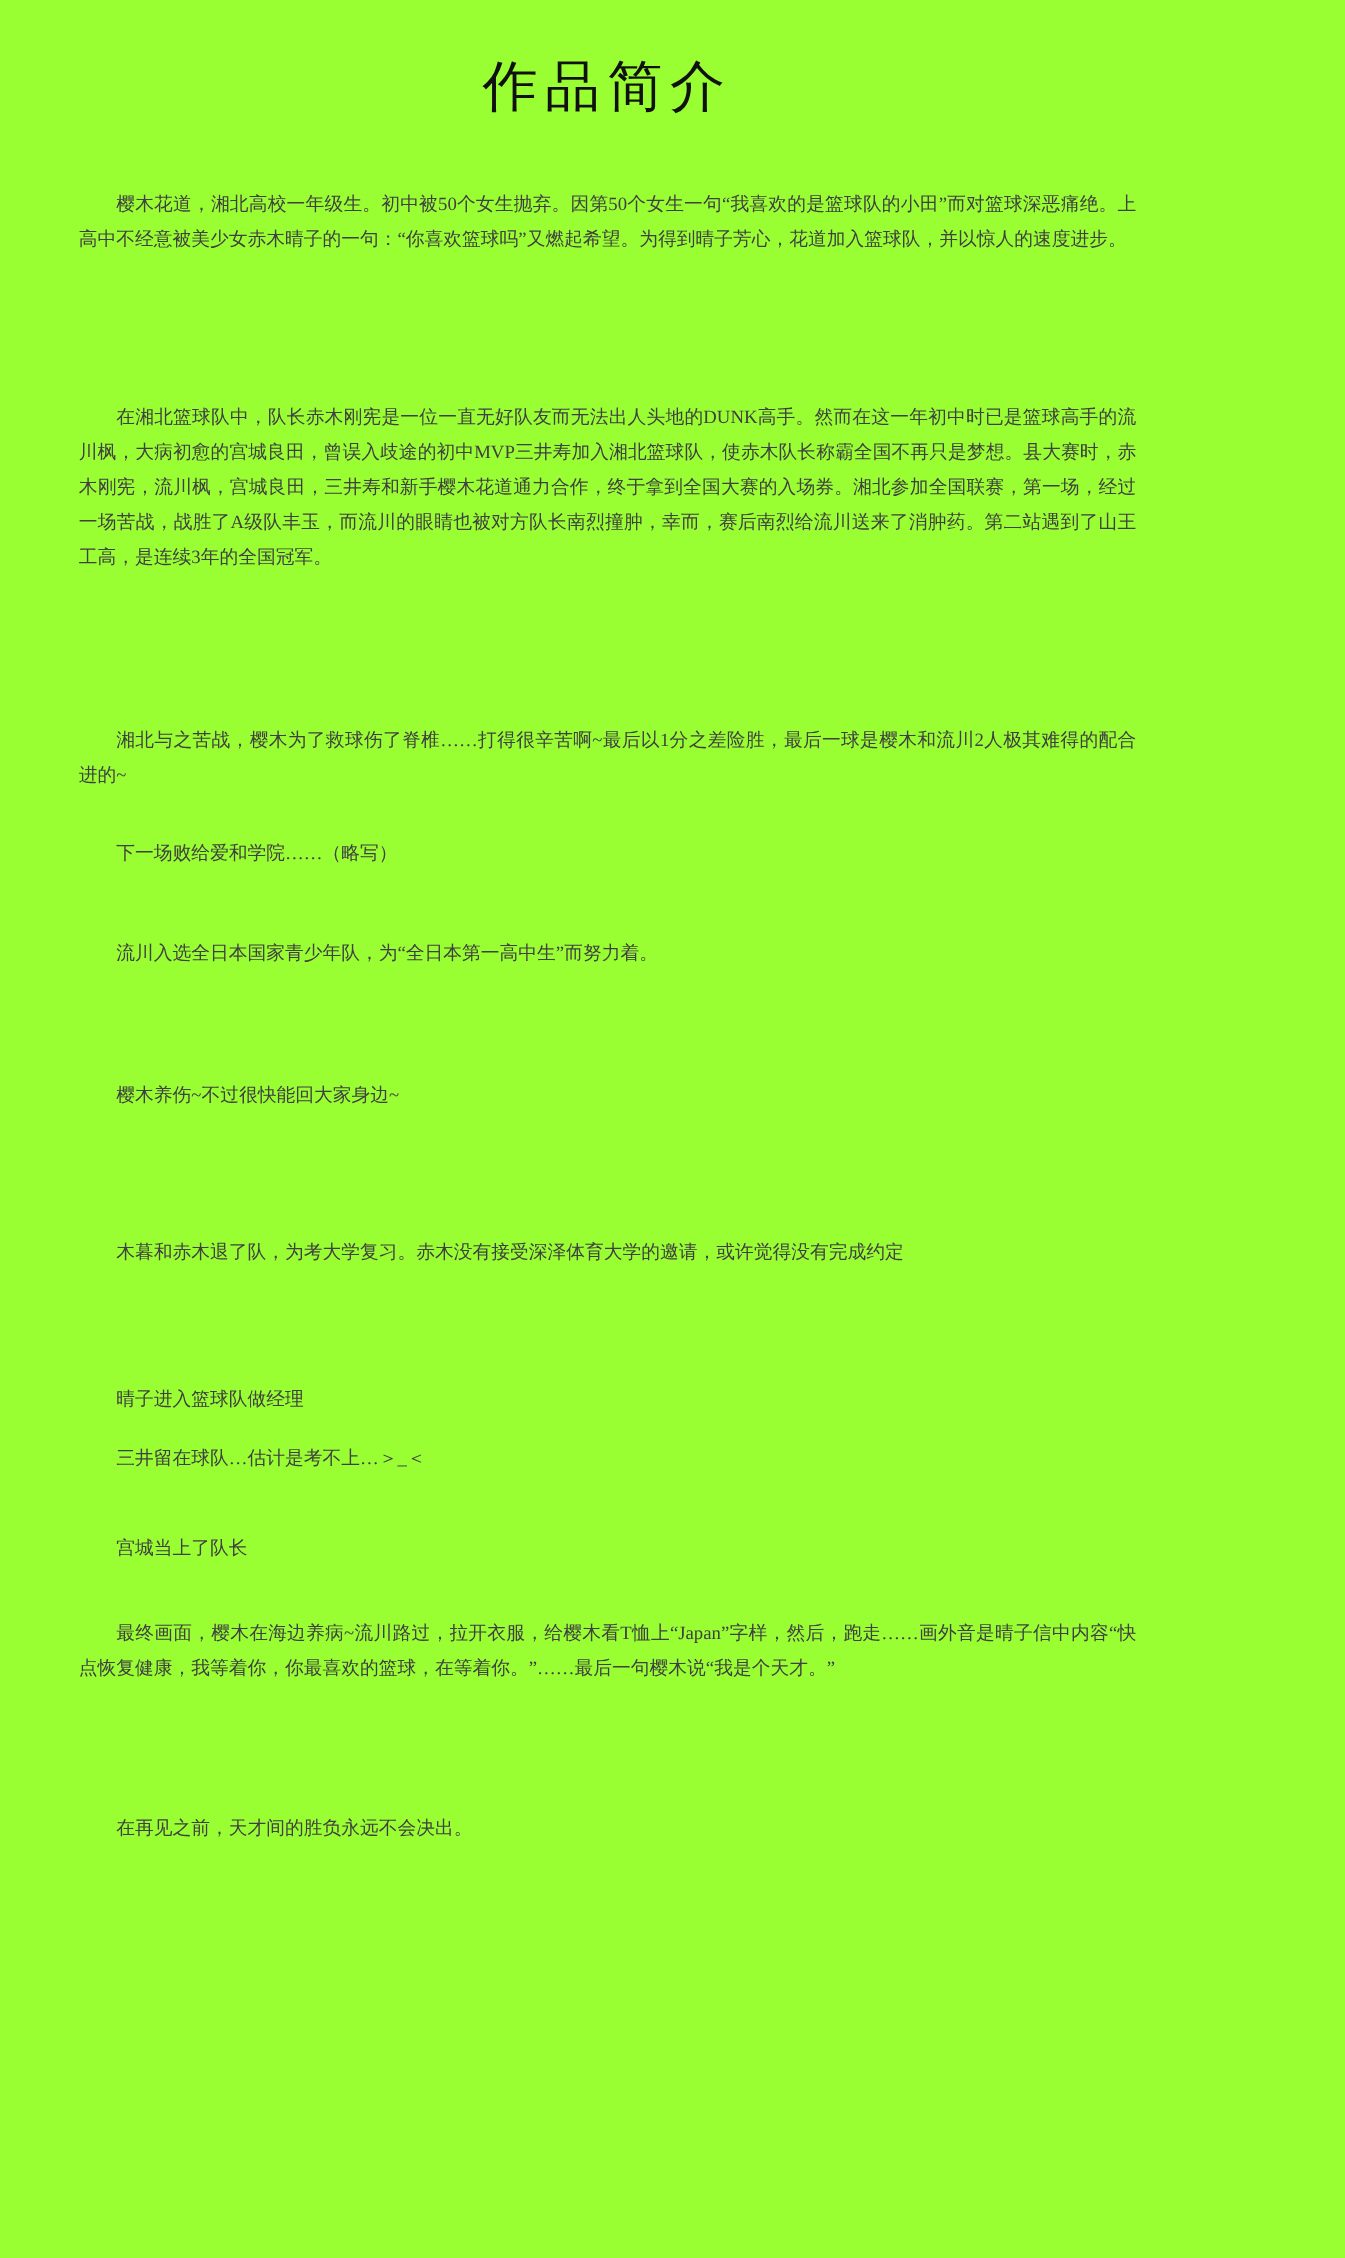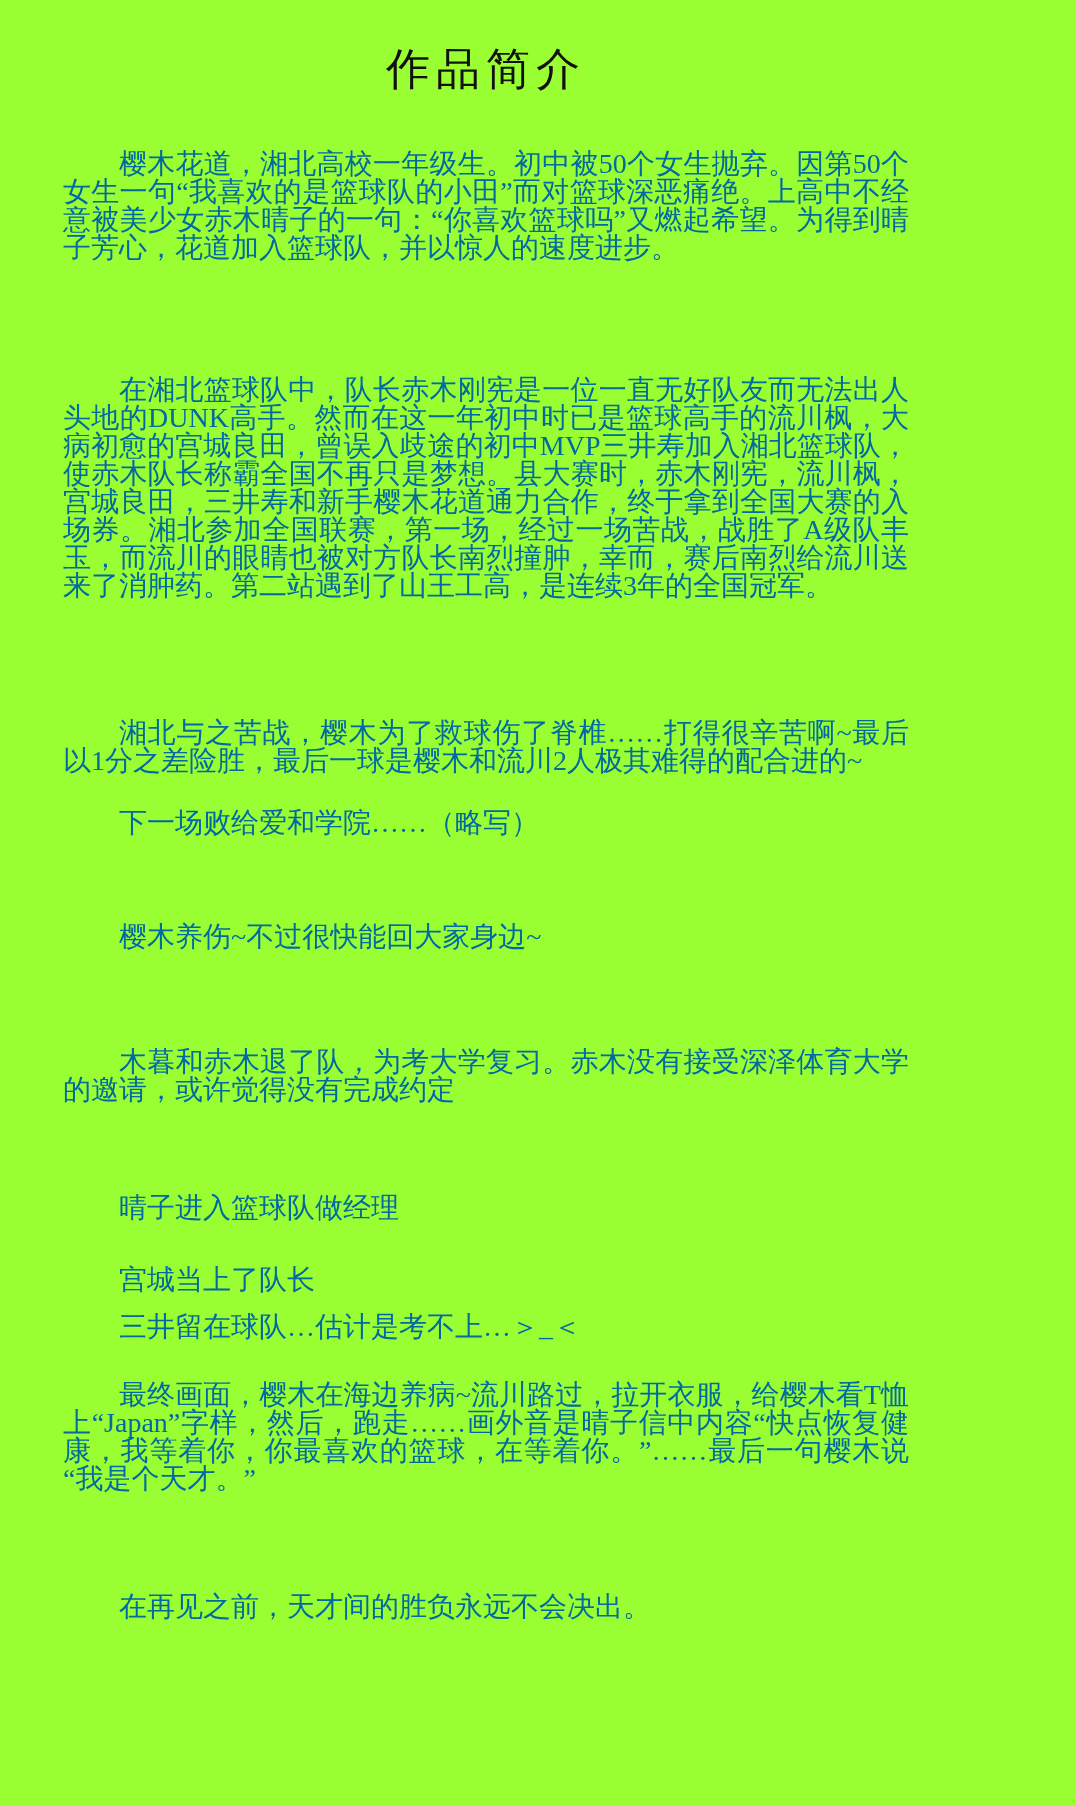--- a/index.html
+++ b/index.html
@@ -26,26 +26,26 @@
     padding-top: 44px;
     font-size: 44px;
     line-height: 52px;
     font-weight: normal;
     text-align: center;
     letter-spacing: 6px;
     color: #111111;
   }
   .para {
     margin: 0;
-    font-size: 28px;
+    font-size: 15px;
     line-height: 28px;
     text-align: justify;
     text-indent: 2em;
     word-break: break-all;
-    color: #0369a1;
+    color: #404040;
   }
   
   .p-0  { margin-top: 54px;  }
   .p-1  { margin-top: 114px; }
   .p-2  { margin-top: 119px; }
   .p-3  { margin-top: 34px;  }
   .p-4  { margin-top: 52px;  }
   .p-5  { margin-top: 86px;  }
   .p-6  { margin-top: 90px;  }
   .p-7  { margin-top: 97px;  }
@@ -57,20 +57,21 @@
 </head>
 <body style="background: rgb(153, 255, 51); color: rgb(20, 20, 20);">
 
 <div class="doc">
   <h1 class="doc-title"><span>作品简介</span></h1>
 
   <p class="para p-0">樱木花道，湘北高校一年级生。初中被50个女生抛弃。因第50个女生一句“我喜欢的是篮球队的小田”而对篮球深恶痛绝。上高中不经意被美少女赤木晴子的一句：“你喜欢篮球吗”又燃起希望。为得到晴子芳心，花道加入篮球队，并以惊人的速度进步。</p>
   <p class="para p-1">在湘北篮球队中，队长赤木刚宪是一位一直无好队友而无法出人头地的DUNK高手。然而在这一年初中时已是篮球高手的流川枫，大病初愈的宫城良田，曾误入歧途的初中MVP三井寿加入湘北篮球队，使赤木队长称霸全国不再只是梦想。县大赛时，赤木刚宪，流川枫，宫城良田，三井寿和新手樱木花道通力合作，终于拿到全国大赛的入场券。湘北参加全国联赛，第一场，经过一场苦战，战胜了A级队丰玉，而流川的眼睛也被对方队长南烈撞肿，幸而，赛后南烈给流川送来了消肿药。第二站遇到了山王工高，是连续3年的全国冠军。</p>
   <p class="para p-2">湘北与之苦战，樱木为了救球伤了脊椎……打得很辛苦啊~最后以1分之差险胜，最后一球是樱木和流川2人极其难得的配合进的~</p>
   <p class="para p-3">下一场败给爱和学院……（略写）</p>
+  <p class="para p-4">流川入选全日本国家青少年队，为“全日本第一高中生”而努力着。</p>
   <p class="para p-5">樱木养伤~不过很快能回大家身边~</p>
   <p class="para p-7">木暮和赤木退了队，为考大学复习。赤木没有接受深泽体育大学的邀请，或许觉得没有完成约定</p>
   <p class="para p-6">晴子进入篮球队做经理</p>
+  <p class="para p-8">三井留在球队…估计是考不上…＞_＜</p>
   <p class="para p-9">宫城当上了队长</p>
-  <p class="para p-8">三井留在球队…估计是考不上…＞_＜</p>
   <p class="para p-10">最终画面，樱木在海边养病~流川路过，拉开衣服，给樱木看T恤上“Japan”字样，然后，跑走……画外音是晴子信中内容“快点恢复健康，我等着你，你最喜欢的篮球，在等着你。”……最后一句樱木说“我是个天才。”</p>
   <p class="para p-11">在再见之前，天才间的胜负永远不会决出。</p>
 </div>
 
 </body></html>

